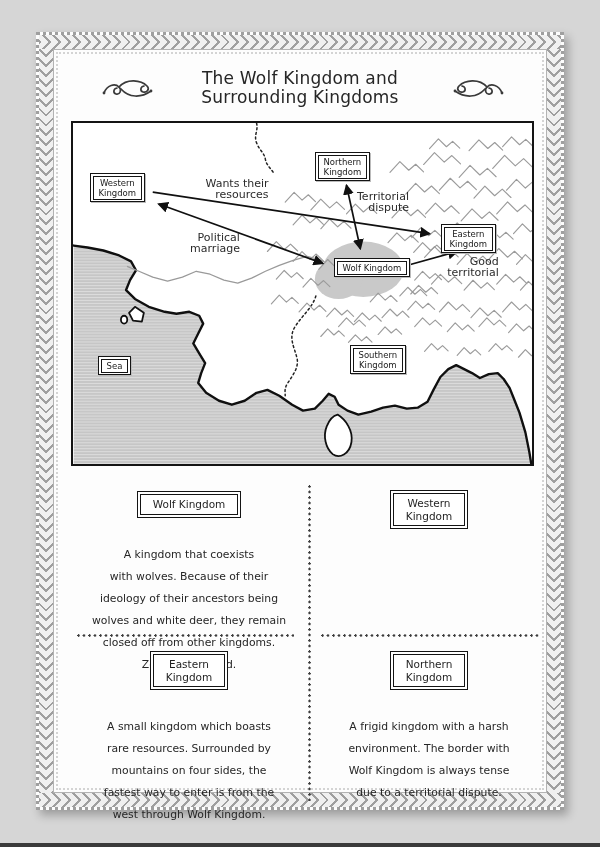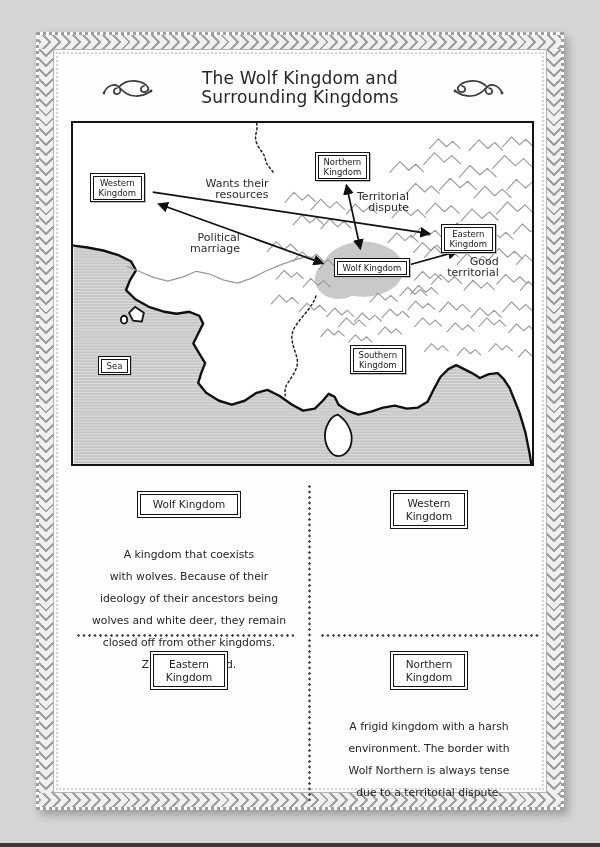--- a/index.html
+++ b/index.html
@@ -249,29 +249,34 @@
     <div class="tag">
       <span>Western
 Kingdom</span>
       </div>
   </div>
   <div class="cell" style="left:34px;top:606px;width:232px;height:162px;padding-top:10px">
     <div class="tag">
       <span>Eastern
 Kingdom</span>
       </div>
+    <div class="body">A small kingdom which boasts
+rare resources. Surrounded by
+mountains on four sides, the
+fastest way to enter is from the
+west through Wolf Kingdom.</div>
   </div>
   <div class="cell" style="left:274px;top:606px;width:232px;height:162px;padding-top:10px">
     <div class="tag">
       <span>Northern
 Kingdom</span>
       </div>
     <div class="body">A frigid kingdom with a harsh
 environment. The border with
-Wolf Northern is always tense
+Wolf Kingdom is always tense
 due to a territorial dispute.</div>
   </div>
 
   <div class="dot-v" style="left:269px;top:450px;height:316px"></div>
   <div class="dot-h" style="left:38px;top:599px;width:217px"></div>
   <div class="dot-h" style="left:282px;top:599px;width:218px"></div>
 </div>
 
 <div class="bottom-bar"></div>
 

